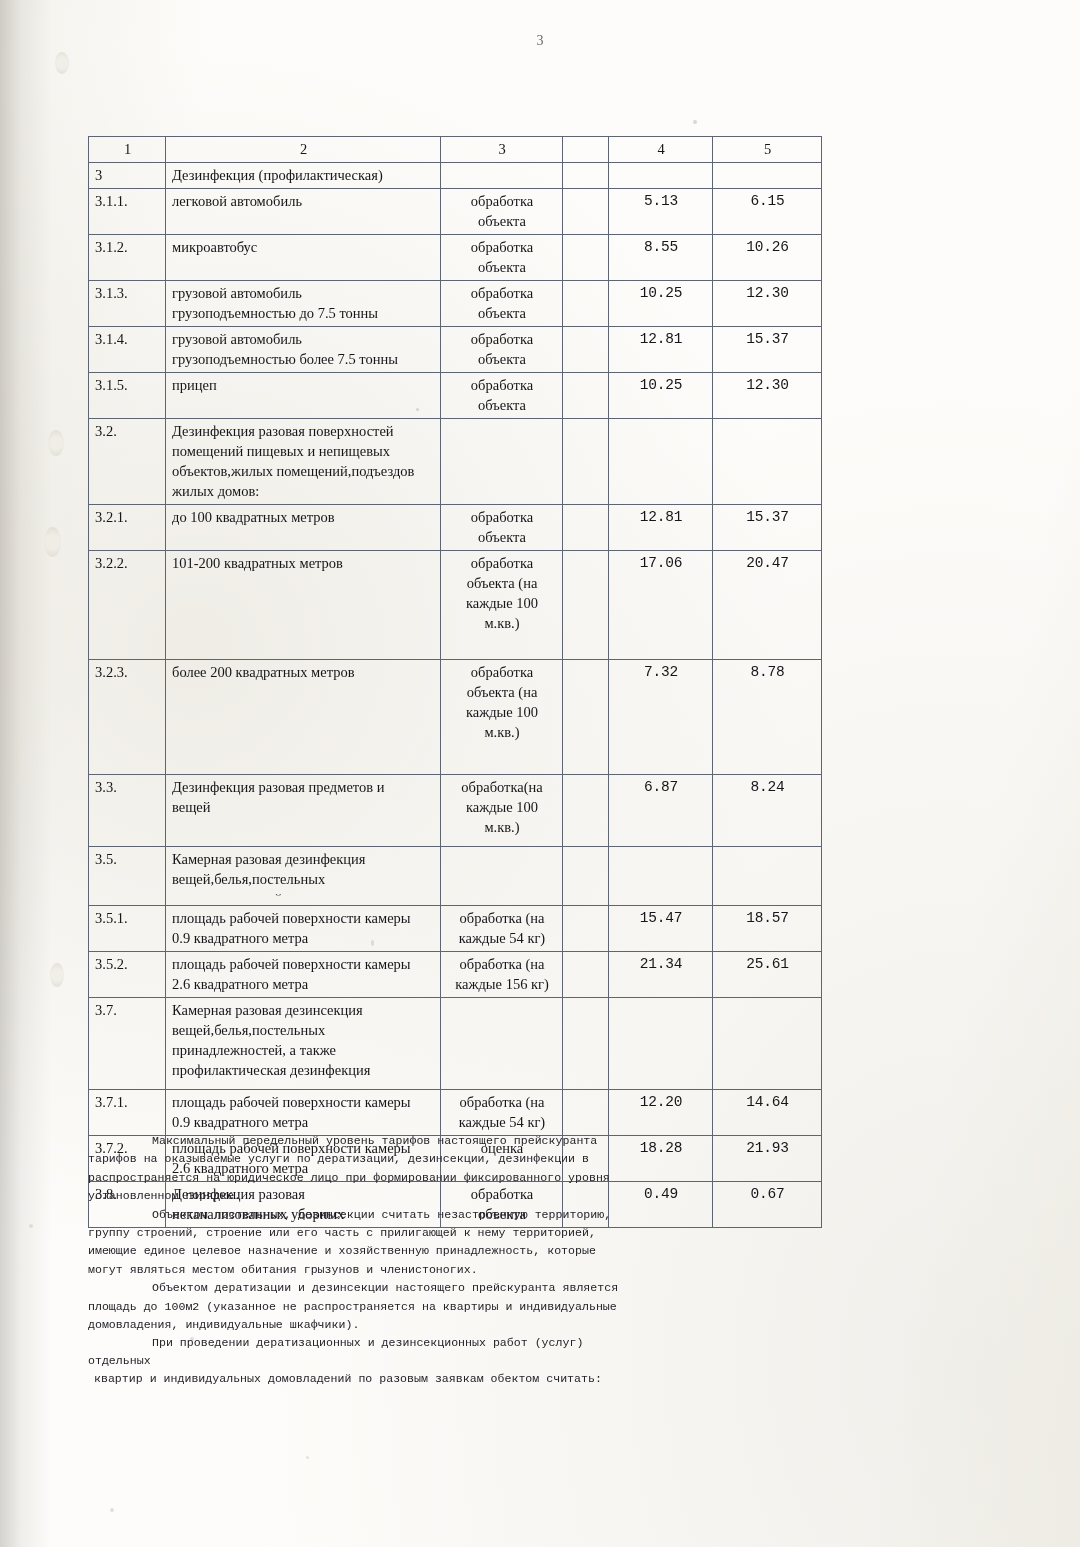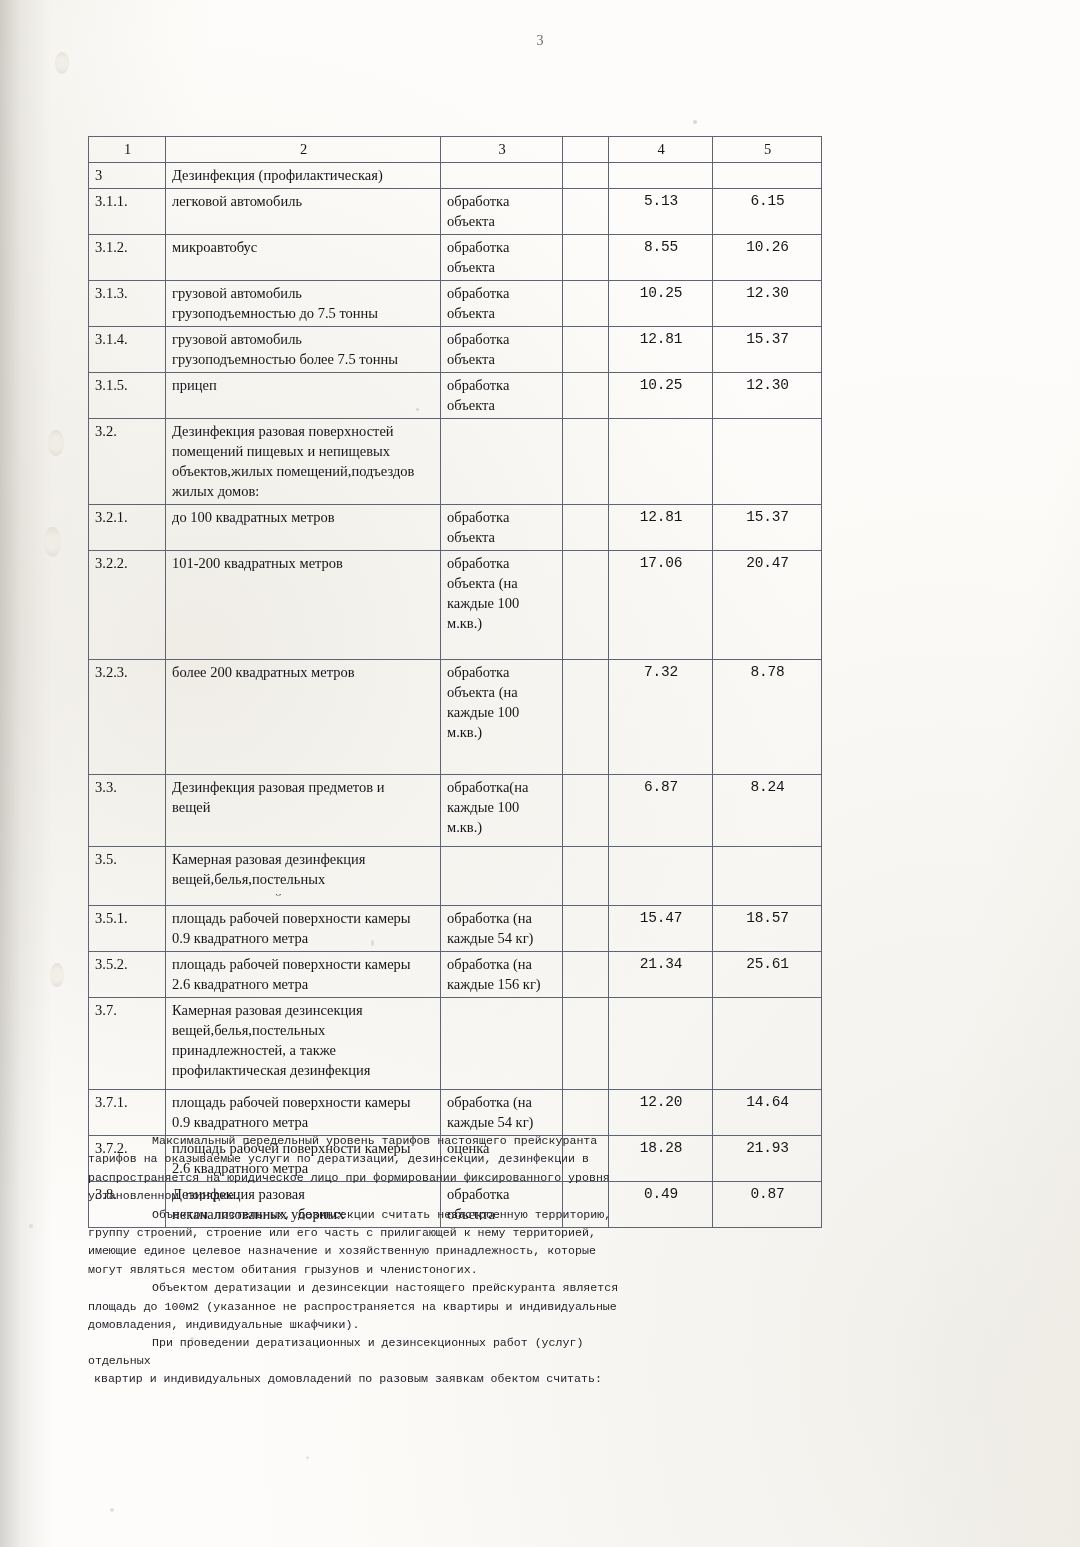--- a/index.html
+++ b/index.html
@@ -43,21 +43,21 @@
     border:1px solid #5d6472;
     padding:2px 5px 3px 6px;
     font-size:14.5px;
     line-height:20px;
     vertical-align:top;
     font-weight:normal;
     color:#16161a;
   }
   .c-num{width:77px;}
   .c-name{width:275px;}
-  .c-unit{width:122px;margin-top:24px;}
+  .c-unit{width:122px;text-align:center;margin-top:24px;}
   .c-blank{width:46px;}
   .c-p4{width:104px;text-align:center;}
   .c-p5{width:109px;text-align:center;}
 
   thead td{
     text-align:center;
     font-weight:bold;
     font-size:15.5px;
     line-height:19px;
     padding-top:1px;padding-bottom:2px;
@@ -270,21 +270,21 @@
           <td></td>
           <td class="c-p4 price">18.28</td>
           <td class="c-p5 price">21.93</td>
         </tr>
         <tr>
           <td class="">3.8.</td>
           <td class="">Дезинфекция разовая<br>неканализованных уборных</td>
           <td class="c-unit unit">обработка<br>объекта</td>
           <td></td>
           <td class="c-p4 price">0.49</td>
-          <td class="c-p5 price">0.87</td>
+          <td class="c-p5 price">0.67</td>
         </tr>
       </tbody>
   </table>
 
   <div class="notes" id="notes-block">
       <p>Максимальный передельный уровень тарифов настоящего прейскуранта</p>
       <p class="cont">тарифов на оказываемые  услуги по дератизации, дезинсекции, дезинфекции в</p>
       <p class="cont">распространяется на юридическое лицо при формировании фиксированного уровня</p>
       <p class="cont">установленном порядке.</p>
       <p>Объектом постельных, дезинсекции считать незастроенную территорию,</p>

